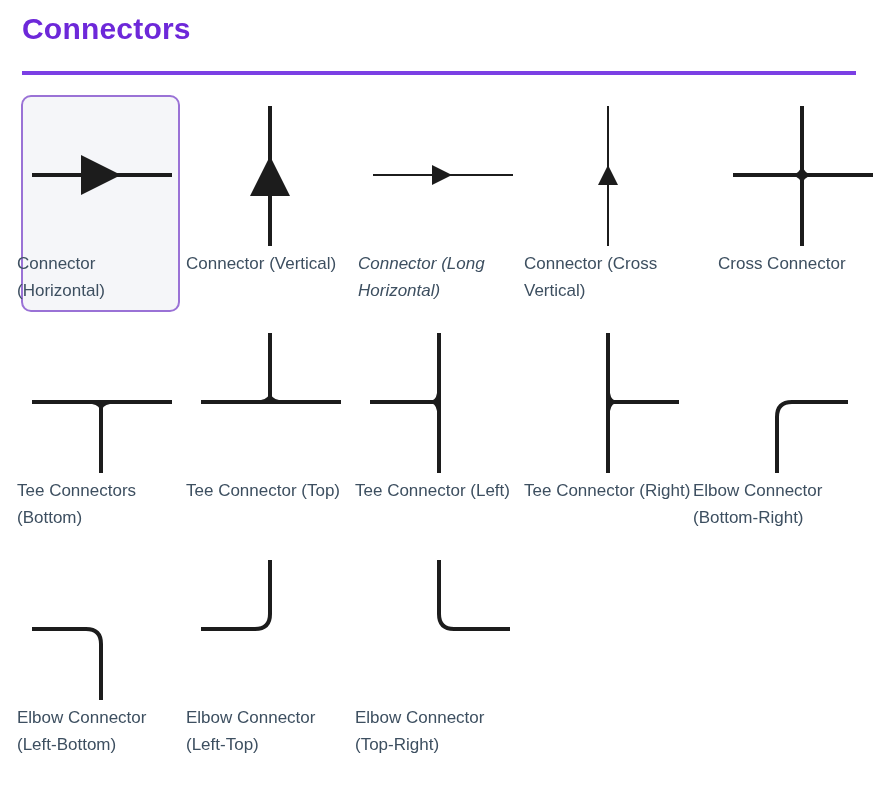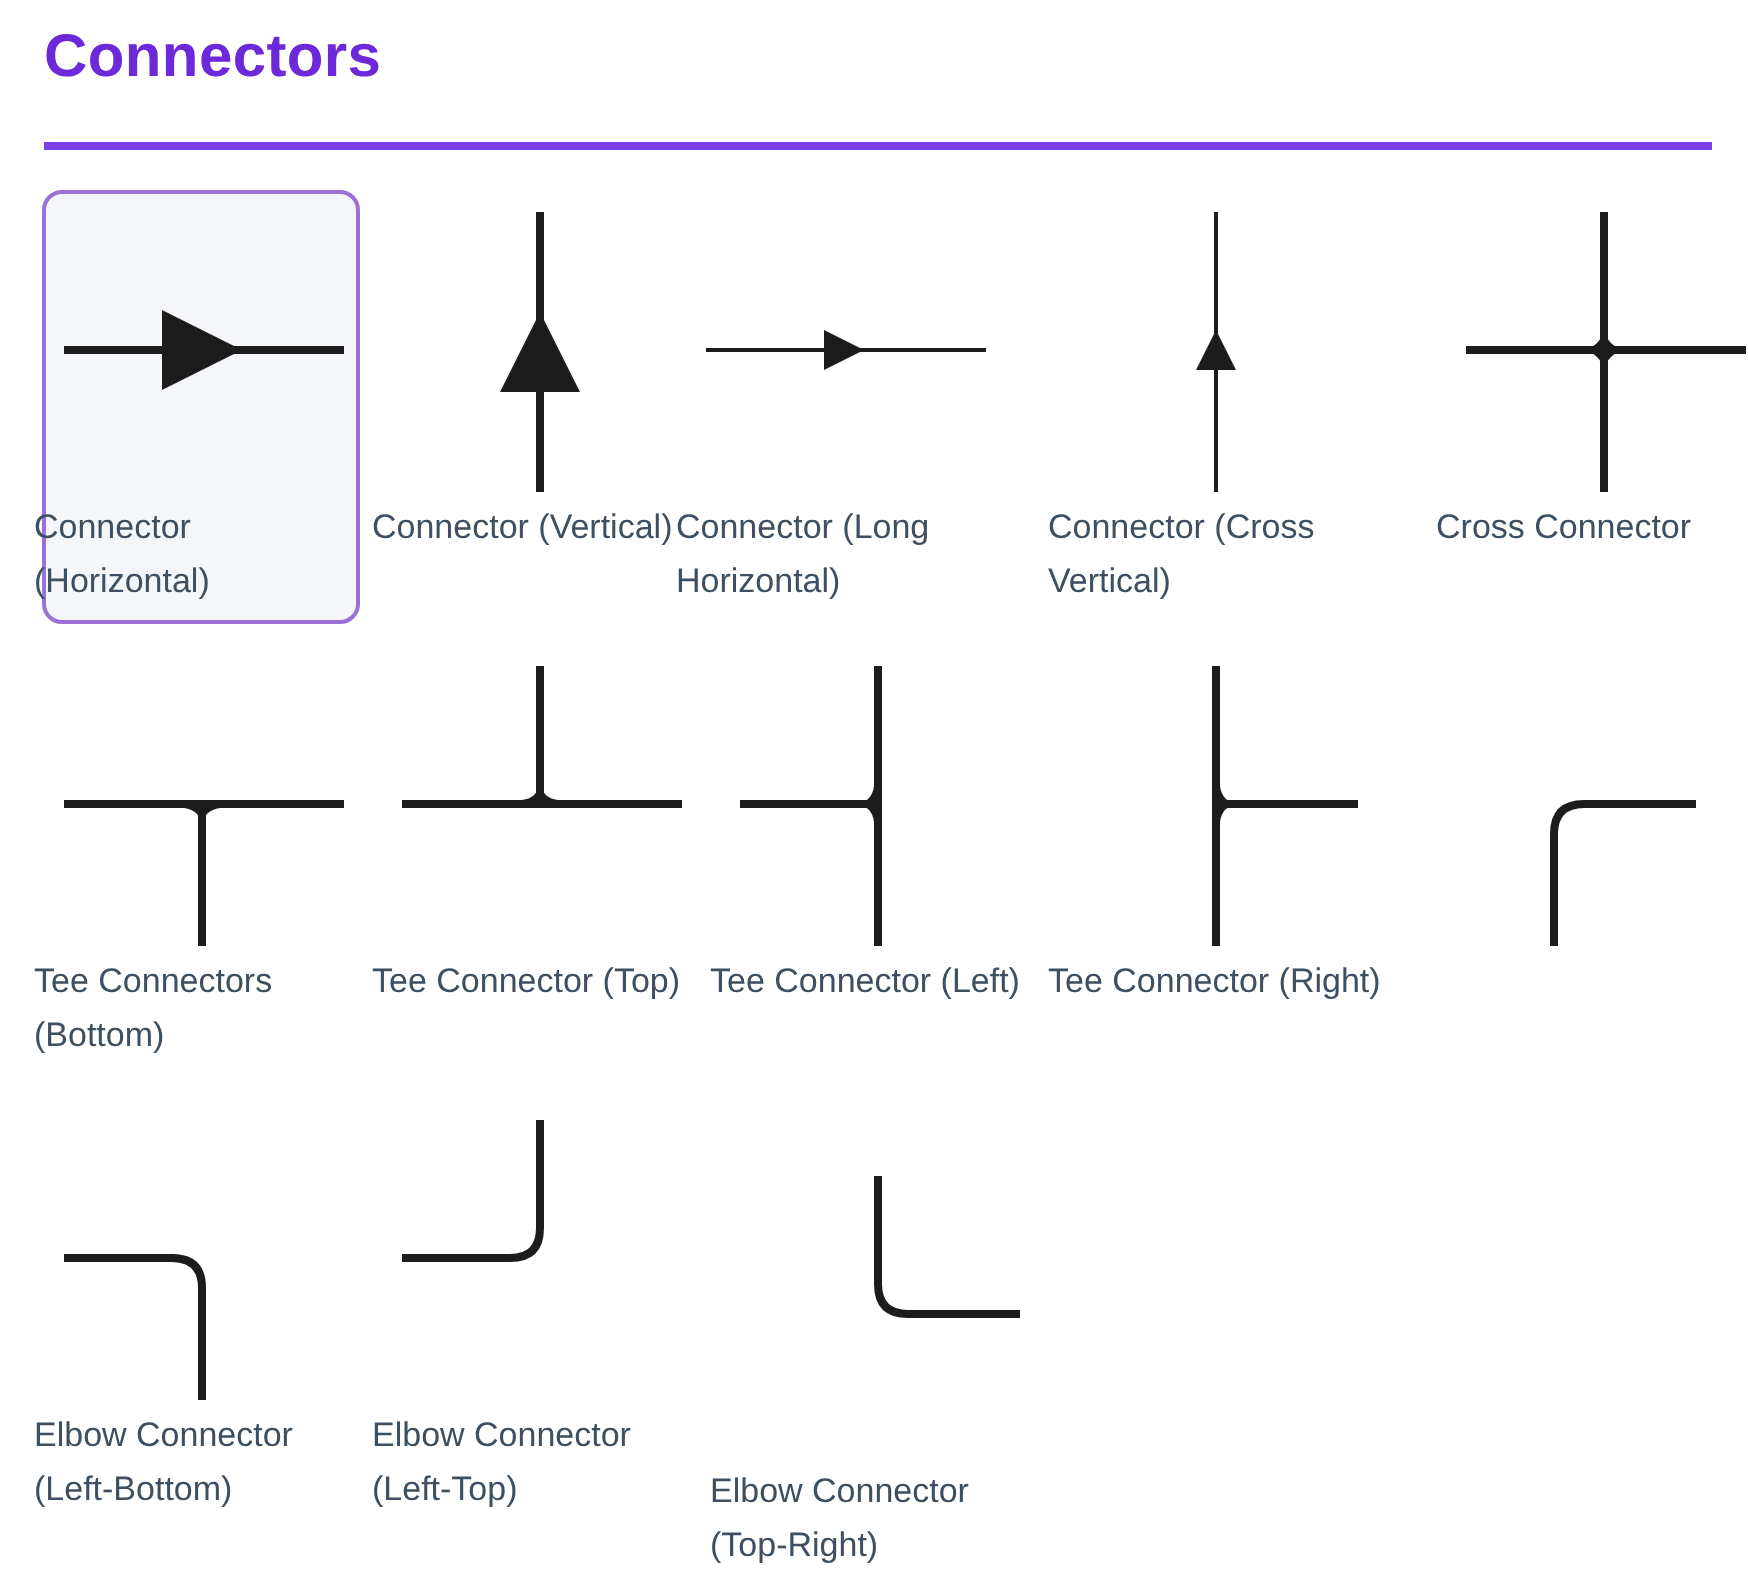--- a/index.html
+++ b/index.html
@@ -87,21 +87,21 @@
   </div>
 
   <div class="tile" style="left:169px;top:0px;">
     <svg viewBox="0 0 142 142">
       <line x1="71" y1="2" x2="71" y2="142" stroke="#1c1c1c" stroke-width="4"></line>
       <polygon points="51,92 91,92 71,52" fill="#1c1c1c"></polygon>
     </svg>
     <div class="label">Connector (Vertical)</div>
   </div>
 
-  <div class="tile" style="left:321px;top:0px;">
+  <div class="tile" style="left:341px;top:0px;font-style:italic;">
     <svg viewBox="0 0 142 142">
       <line x1="2" y1="71" x2="142" y2="71" stroke="#1c1c1c" stroke-width="2"></line>
       <polygon points="61,61 61,81 81,71" fill="#1c1c1c"></polygon>
     </svg>
     <div class="label">Connector (Long Horizontal)</div>
   </div>
 
   <div class="tile" style="left:507px;top:0px;">
     <svg viewBox="0 0 142 142">
       <line x1="71" y1="2" x2="71" y2="142" stroke="#1c1c1c" stroke-width="2"></line>
@@ -152,35 +152,36 @@
       <line x1="71" y1="2" x2="71" y2="142" stroke="#1c1c1c" stroke-width="4"></line>
       <path d="M73,62 Q74,70 82,71 Q74,72 73,80 Z" fill="#1c1c1c"></path>
     </svg>
     <div class="label">Tee Connector (Right)</div>
   </div>
 
   <div class="tile" style="left:676px;top:227px;">
     <svg viewBox="0 0 142 142">
       <path d="M142,71 L86,71 Q71,71 71,86 L71,142" fill="none" stroke="#1c1c1c" stroke-width="4"></path>
     </svg>
+    <div class="label">Elbow Connector (Bottom-Right)</div>
   </div>
 
   <div class="tile" style="left:0px;top:454px;">
     <svg viewBox="0 0 142 142">
       <path d="M2,71 L56,71 Q71,71 71,86 L71,142" fill="none" stroke="#1c1c1c" stroke-width="4"></path>
     </svg>
     <div class="label">Elbow Connector (Left-Bottom)</div>
   </div>
 
   <div class="tile" style="left:169px;top:454px;">
     <svg viewBox="0 0 142 142">
       <path d="M2,71 L56,71 Q71,71 71,56 L71,2" fill="none" stroke="#1c1c1c" stroke-width="4"></path>
     </svg>
     <div class="label">Elbow Connector (Left-Top)</div>
   </div>
 
-  <div class="tile" style="left:338px;top:482px;">
+  <div class="tile" style="left:338px;top:454px;">
     <svg viewBox="0 0 142 142">
       <path d="M71,2 L71,56 Q71,71 86,71 L142,71" fill="none" stroke="#1c1c1c" stroke-width="4"></path>
     </svg>
     <div class="label">Elbow Connector (Top-Right)</div>
   </div>
 </div>
 
 </body></html>

